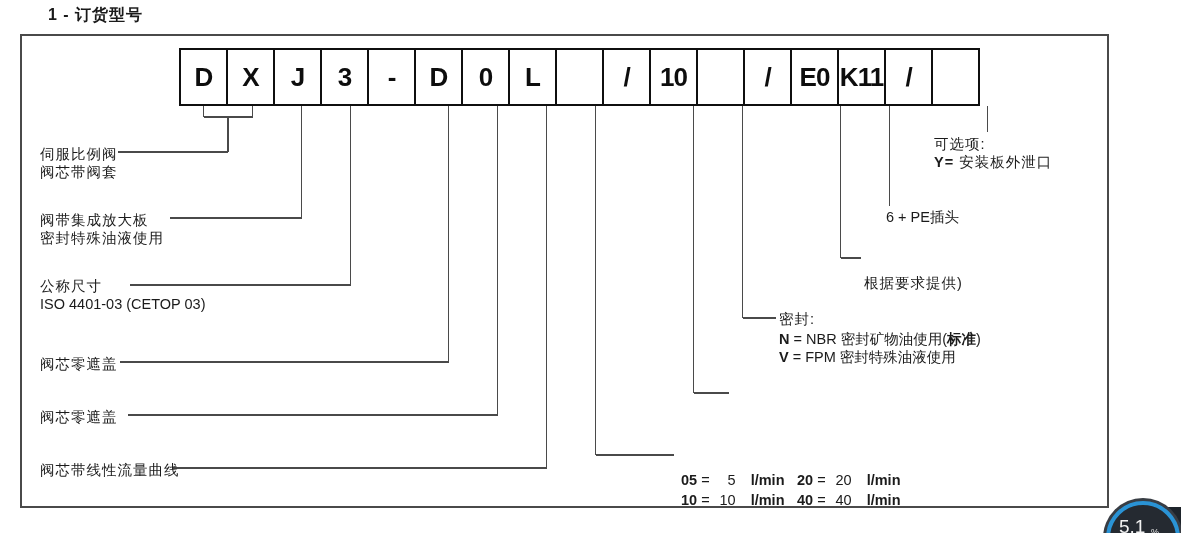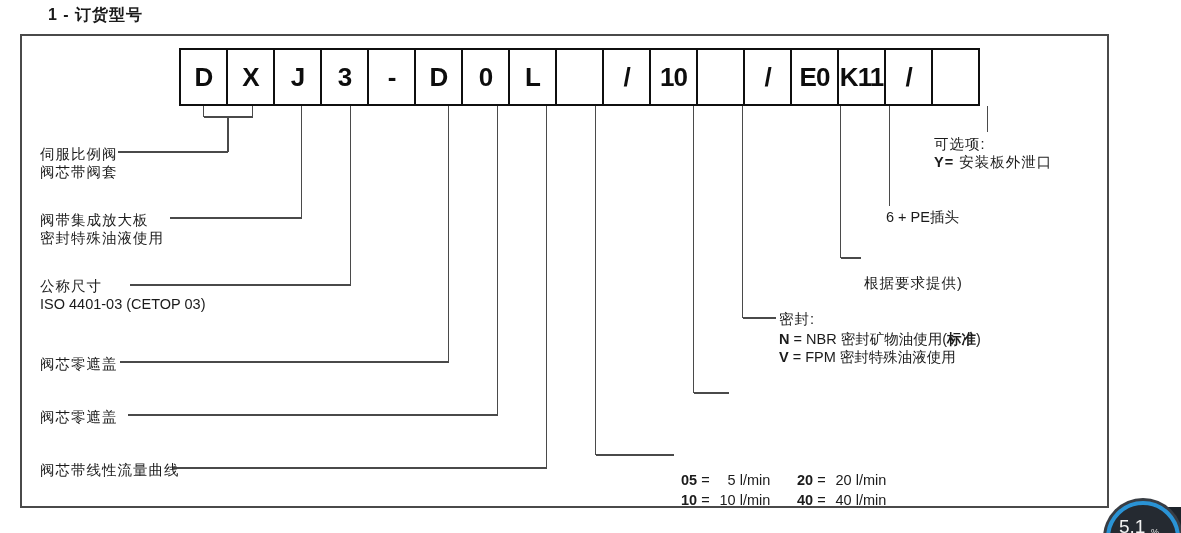--- a/index.html
+++ b/index.html
@@ -12,21 +12,21 @@
   #code-row{position:absolute;left:179px;top:48px;display:flex;}
   .cell{width:49px;height:58px;box-sizing:border-box;border:2px solid #0f0f0f;
         margin-left:-2px;display:flex;align-items:center;justify-content:center;
         font-size:26px;font-weight:bold;letter-spacing:-1px;background:#ffffff;color:#0d0d0d;}
   .cell:first-child{margin-left:0;}
   .cline{position:absolute;background:#4a4a4a;}
   .lbl{position:absolute;font-size:14.5px;line-height:18px;color:#1b1b1b;white-space:pre;}
   .cjk{letter-spacing:1px;}
   .b{font-weight:bold;}
   .fnum{display:inline-block;width:22px;text-align:right;}
-  .funit{margin-left:4px;}
+  .funit{margin-left:15px;font-weight:bold;}
   .overlay-bar{position:absolute;left:1146px;top:507px;width:35px;height:26px;
         background:#1e242b;z-index:1;display:flex;align-items:center;}
   .overlay-bar-text{margin-left:20px;color:#3fbf53;font-size:15px;font-weight:bold;}
   .badge{position:absolute;left:1106px;top:501px;width:66px;height:66px;border-radius:50%;
         background:#252a31;border:4px solid #2a93d5;box-shadow:0 0 0 3px #383d44;
         z-index:2;box-sizing:content-box;}
   .badge-val{position:absolute;left:9px;top:11px;font-size:19px;color:#f2f2f2;}
   .badge-unit{position:absolute;left:41px;top:22px;font-size:9px;color:#e8e8e8;}
 </style>
 </head>

